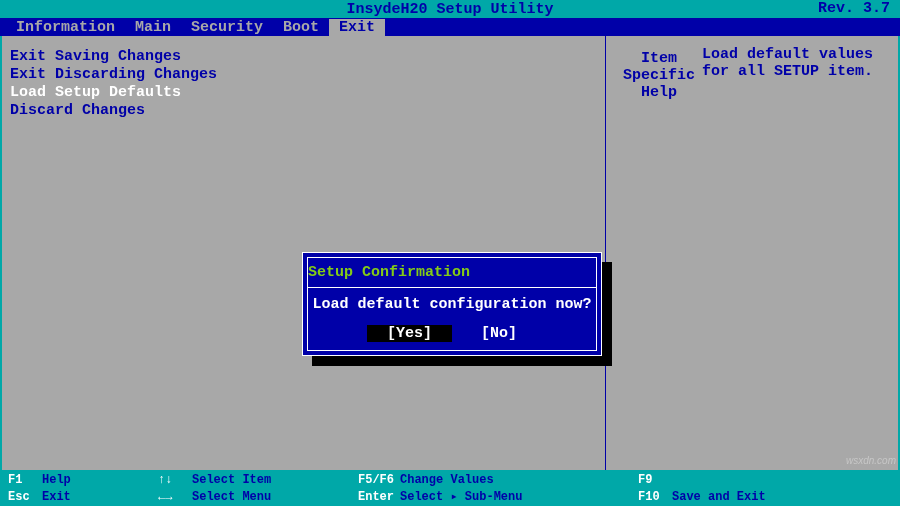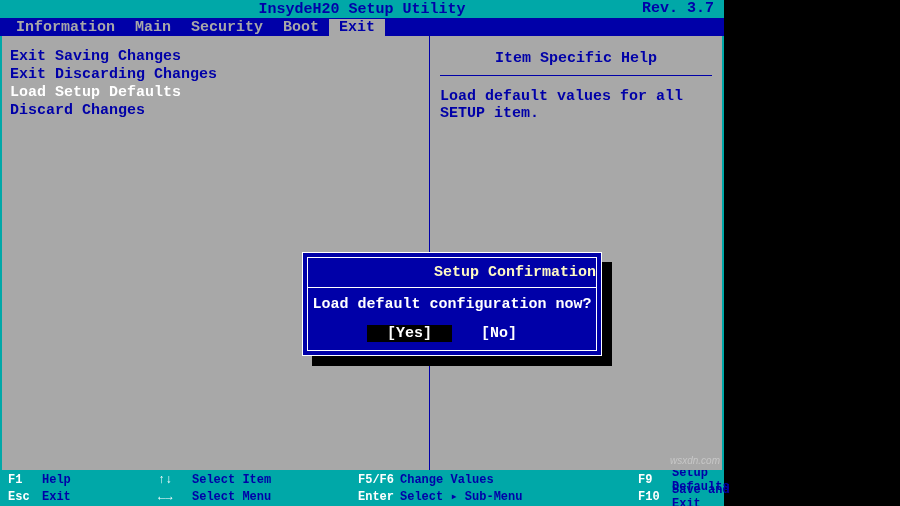--- a/index.html
+++ b/index.html
@@ -5,21 +5,21 @@
   * { box-sizing: border-box; margin: 0; padding: 0; }
   html, body { width: 900px; height: 506px; overflow: hidden; }
   body {
     font-family: "Courier New", monospace;
     font-size: 15px;
     font-weight: bold;
     background: #000;
     color: #fff;
   }
   .screen {
-    width: 724px; height: 506px;
+    width: 900px; height: 506px;
     display: flex; flex-direction: column;
     position: relative;
   }
   
   .title-bar {
     background: #00a8a8;
     color: #0000a8;
     display: flex;
     justify-content: center;
     align-items: center;
@@ -59,21 +59,21 @@
     flex: 1;
     border-right: 1px solid #0000a8;
     padding: 12px 8px 8px 8px;
     color: #0000a8;
     position: relative;
   }
   .right-pane {
     width: 292px;
     padding: 10px 10px;
     color: #0000a8;
-    display: flex; flex-direction: column;
+    display: flex; flex-direction: row;
   }
   .help-title {
     text-align: center;
     color: #0000a8;
     padding: 4px 0 8px 0;
   }
   .help-sep {
     border-top: 1px solid #0000a8;
     margin-bottom: 12px;
   }
@@ -108,22 +108,22 @@
     color: #ffffff;
     border: 1px solid #ffffff;
     box-shadow: 10px 10px 0 #000000;
     padding: 4px;
   }
   .dialog-inner {
     border: 1px solid #ffffff;
     padding: 2px 0 8px 0;
   }
   .dialog-title {
-    text-align: right;
-    color: #fef9c3;
+    text-align: left;
+    color: #84cc16;
     padding: 4px 0 6px 0;
   }
   .dialog-sep {
     border-top: 1px solid #ffffff;
     margin: 0 0 8px 0;
   }
   .dialog-msg {
     text-align: center;
     color: #ffffff;
     padding-bottom: 4px;
@@ -193,21 +193,20 @@
     <div class="cell">
         <span class="key">↑↓</span>
         <span>Select Item</span>
       </div>
     <div class="cell">
         <span class="key">F5/F6</span>
         <span>Change Values</span>
       </div>
     <div class="cell">
         <span class="key">F9</span>
-        <span>Setup Defaults</span>
       </div>
 
     <div class="cell">
         <span class="key">Esc</span>
         <span>Exit</span>
       </div>
     <div class="cell">
         <span class="key">←→</span>
         <span>Select Menu</span>
       </div>

